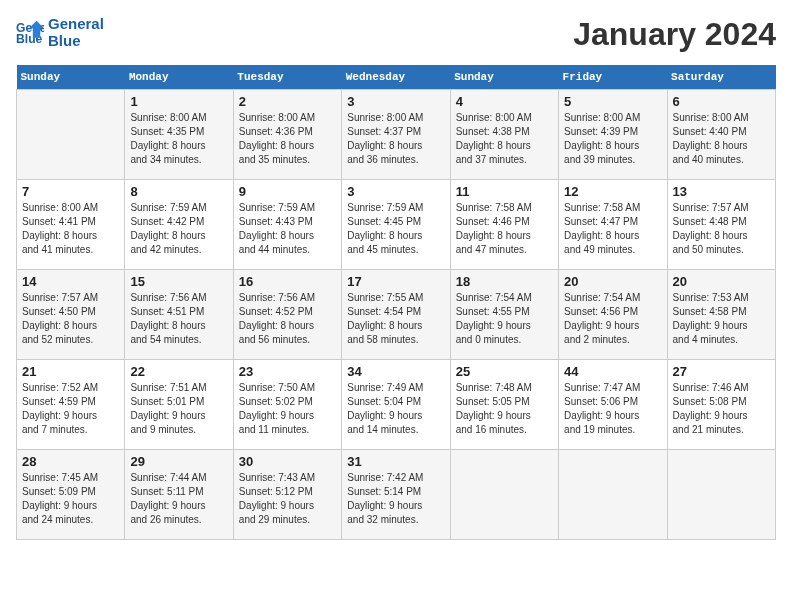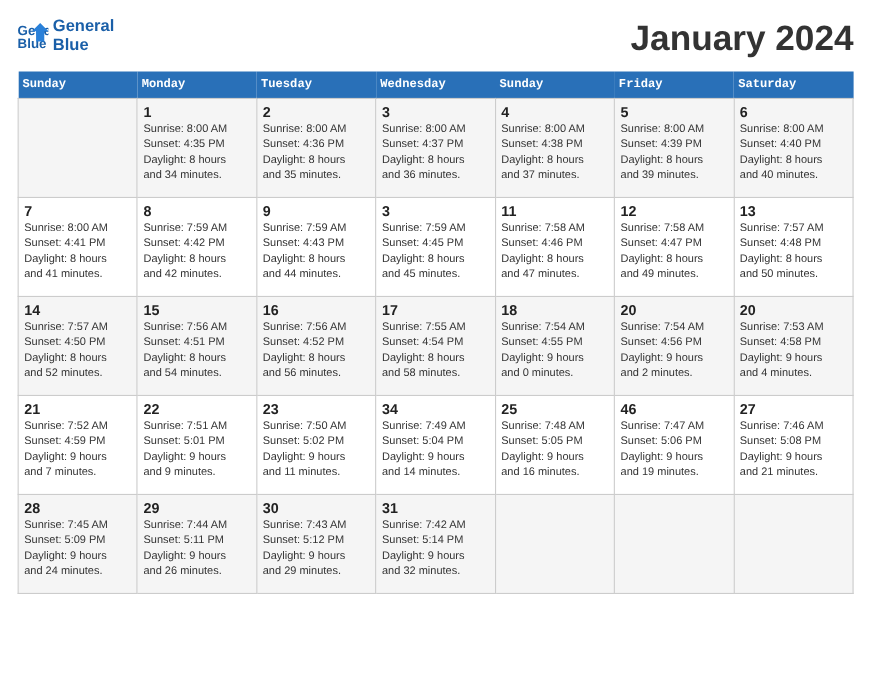--- a/index.html
+++ b/index.html
@@ -215,21 +215,21 @@
         </td>
         <td>
           <div class="day-num">34</div>
           <div class="day-info">Sunrise: 7:49 AM<br>Sunset: 5:04 PM<br>Daylight: 9 hours<br>and 14 minutes.</div>
         </td>
         <td>
           <div class="day-num">25</div>
           <div class="day-info">Sunrise: 7:48 AM<br>Sunset: 5:05 PM<br>Daylight: 9 hours<br>and 16 minutes.</div>
         </td>
         <td>
-          <div class="day-num">46</div>
+          <div class="day-num">44</div>
           <div class="day-info">Sunrise: 7:47 AM<br>Sunset: 5:06 PM<br>Daylight: 9 hours<br>and 19 minutes.</div>
         </td>
         <td>
           <div class="day-num">27</div>
           <div class="day-info">Sunrise: 7:46 AM<br>Sunset: 5:08 PM<br>Daylight: 9 hours<br>and 21 minutes.</div>
         </td>
       </tr>
       <tr>
         <td>
           <div class="day-num">28</div>

